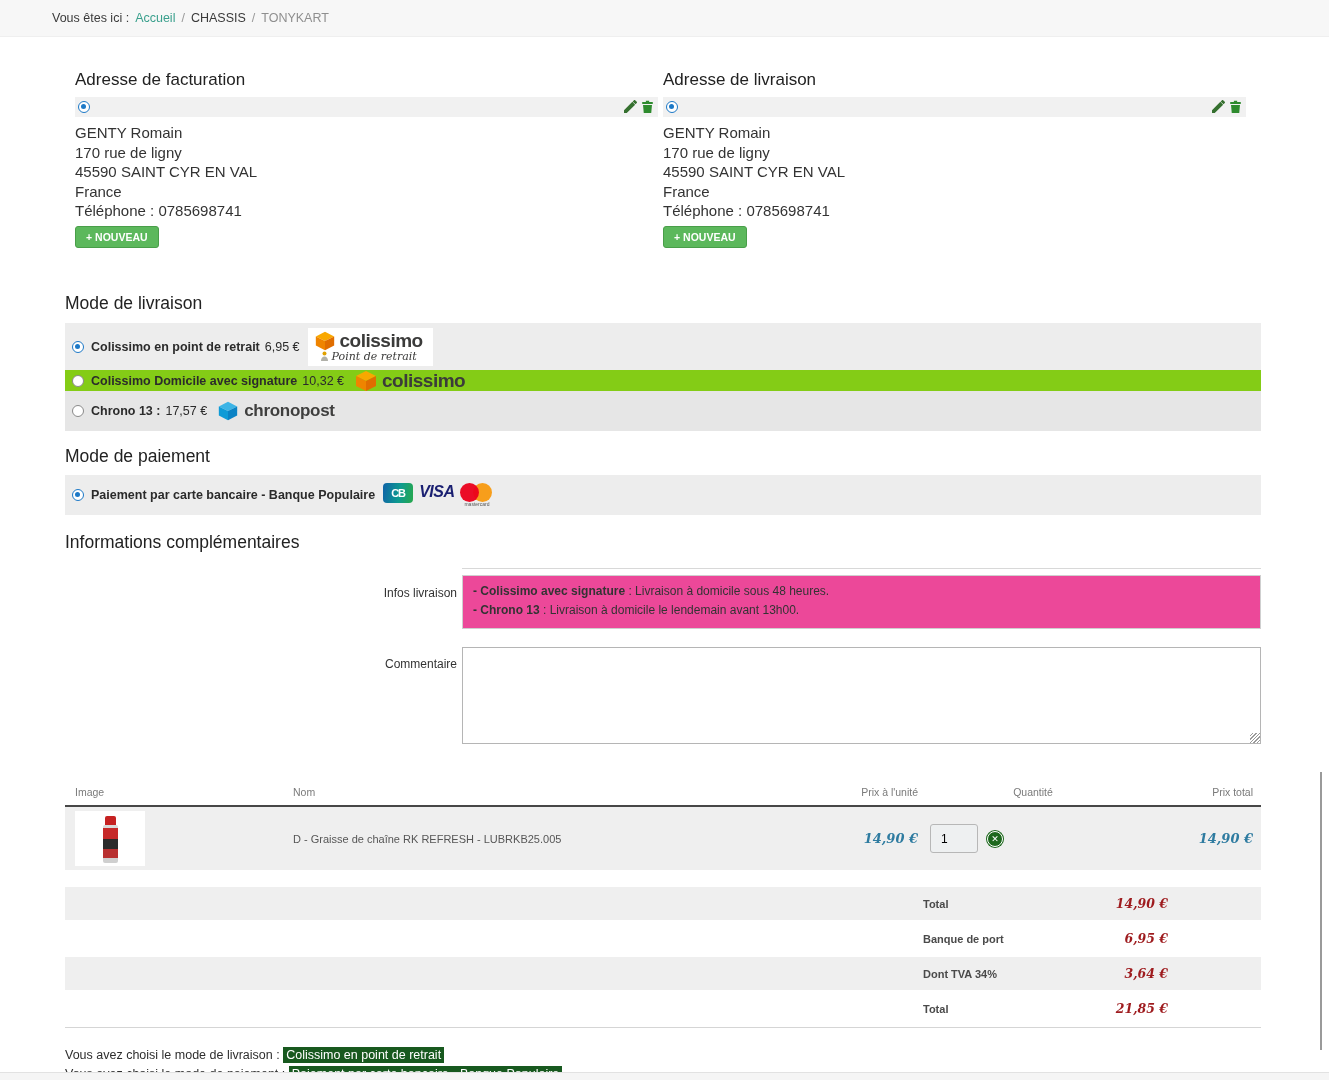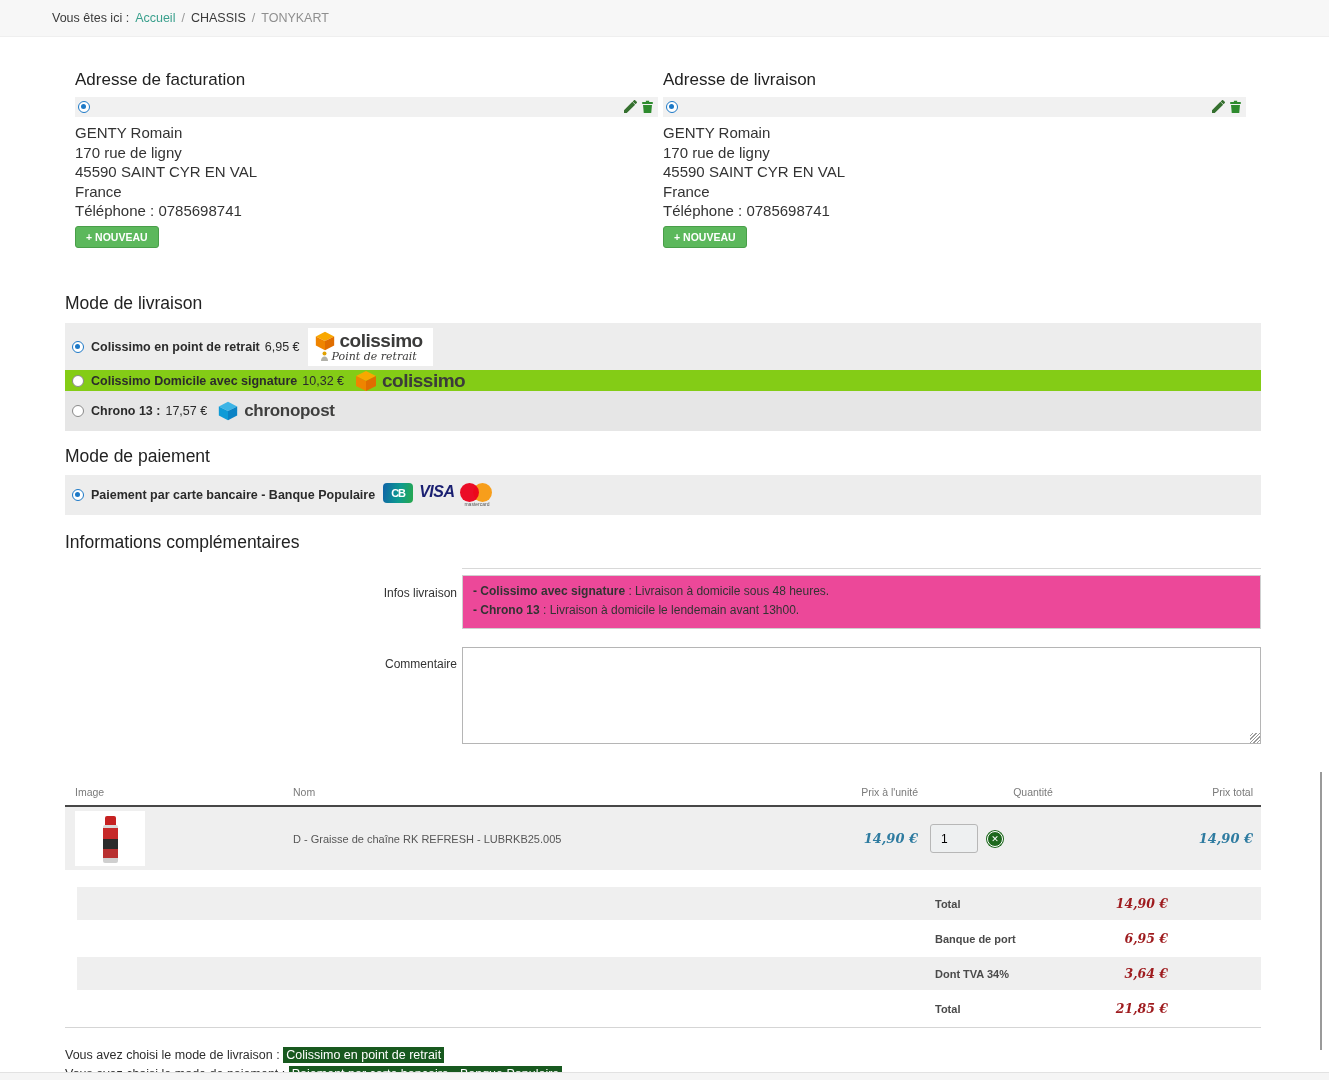--- a/index.html
+++ b/index.html
@@ -108,21 +108,21 @@
     font-size:13px; color:#2e7ba0; text-align:right; }
   .qty-cell { display:flex; align-items:center; padding-left:12px; }
   .qty-input { width:48px; height:29px; border:1px solid #b7b7b7; border-radius:3px; background:#eef0f1;
     font-size:12px; padding-left:10px; font-family:"Liberation Sans", sans-serif; }
   .del-btn { width:16px; height:16px; border-radius:50%; background:#1d681d; color:#fff; font-size:9px;
     font-weight:bold; display:flex; align-items:center; justify-content:center; margin-left:9px; cursor:pointer;
     border:1px solid #fff; box-shadow:0 0 0 1px #1d681d; }
 
   
   .totals { margin-top:17px; border-bottom:1px solid #d5d5d5; }
-  .total-row { height:33px; display:flex; align-items:center; margin-bottom:2px;margin-left:12px; }
+  .total-row { height:33px; display:flex; align-items:center; margin-bottom:2px; }
   .total-row:nth-child(odd) { background:#efefef; }
   .total-label { margin-left:858px; font-size:11px; font-weight:bold; color:#4a4a4a; }
   .total-value { margin-left:auto; margin-right:93px; font-family:"DejaVu Serif", serif;
     font-style:italic; font-weight:bold; font-size:12.5px; color:#9e1b1e; }
 
   
   .summary { margin-top:18px; }
   .summary-line { font-size:12.5px; color:#2e2e2e; line-height:19px; }
   .choice-badge { background:#18591f; color:#fff; padding:1px 3px; }
 

